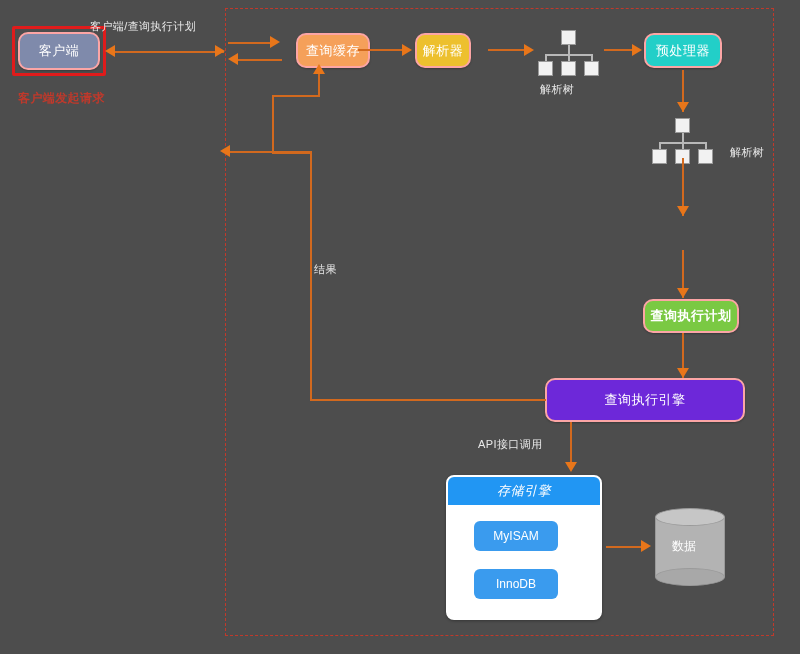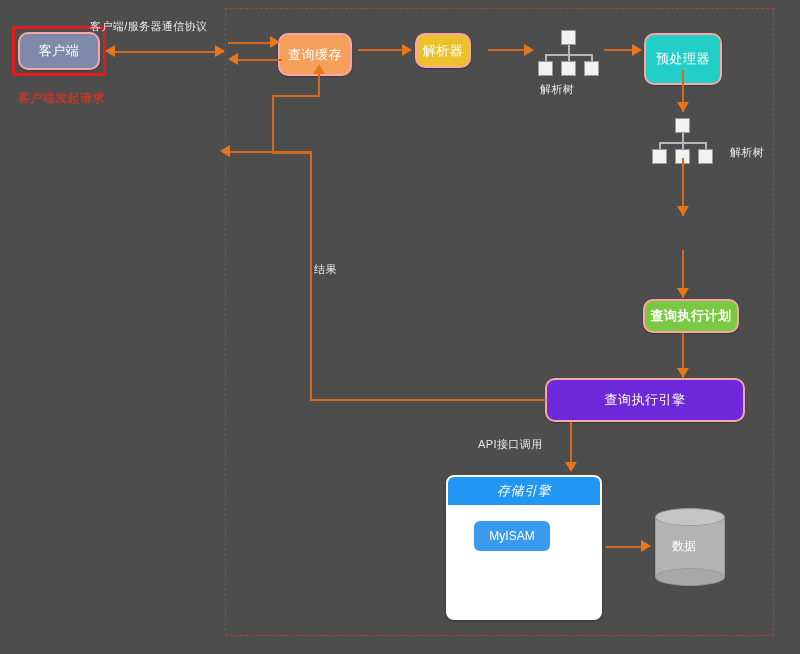--- a/index.html
+++ b/index.html
@@ -157,21 +157,21 @@
     font-style: italic;
   }
   .storage .st-body {
     position: relative;
     height: 113px;
     background: #ffffff;
   }
   .st-item {
     position: absolute;
     left: 26px;
-    width: 76px;
+    width: 84px;
     height: 30px;
     background: #3a9bee;
     color: #ffffff;
     font-size: 12px;
     border-radius: 6px;
     display: flex;
     align-items: center;
     justify-content: center;
   }
   .st-item.a { top: 16px; }
@@ -230,27 +230,27 @@
 <div id="canvas">
 
   <div class="server-region"></div>
 
   <div class="client-highlight"></div>
   <div class="node client" style="left:18px; top:32px; width:82px; height:38px;">
     <span>客户端</span>
   </div>
   <div class="label red" style="left:18px; top:90px;">客户端发起请求</div>
 
-  <div class="label" style="left:90px; top:19px;">客户端/服务器通信协议</div>
+  <div class="label" style="left:90px; top:19px;">客户端/查询执行计划</div>
 
   <div class="hline" style="left:112px; top:51px; width:112px;"></div>
   <div class="arrow right" style="left:215px; top:45px;"></div>
   <div class="arrow left" style="left:105px; top:45px;"></div>
 
-  <div class="node cache" style="left:278px; top:33px; width:74px; height:43px;">
+  <div class="node cache" style="left:296px; top:33px; width:74px; height:35px;">
     <span>查询缓存</span>
   </div>
 
   <div class="hline" style="left:228px; top:42px; width:44px;"></div>
   <div class="arrow right" style="left:270px; top:36px;"></div>
 
   <div class="hline" style="left:238px; top:59px; width:44px;"></div>
   <div class="arrow left" style="left:228px; top:53px;"></div>
 
   <div class="node parser" style="left:415px; top:33px; width:56px; height:35px;">
@@ -268,21 +268,21 @@
     <div class="tline" style="left:53px; top:24px; width:2px; height:8px;"></div>
     <div class="tnode" style="left:0px; top:31px;"></div>
     <div class="tnode" style="left:23px; top:31px;"></div>
     <div class="tnode" style="left:46px; top:31px;"></div>
   </div>
   <div class="label" style="left:540px; top:82px;">解析树</div>
 
   <div class="hline" style="left:488px; top:49px; width:42px;"></div>
   <div class="arrow right" style="left:524px; top:44px;"></div>
 
-  <div class="node preproc" style="left:644px; top:33px; width:78px; height:52px;">
+  <div class="node preproc" style="left:644px; top:33px; width:78px; height:35px;">
     <span>预处理器</span>
   </div>
   <div class="hline" style="left:604px; top:49px; width:36px;"></div>
   <div class="arrow right" style="left:632px; top:44px;"></div>
 
   <div class="vline" style="left:682px; top:70px; height:42px;"></div>
   <div class="arrow down" style="left:677px; top:102px;"></div>
 
   <div class="tree" style="left:652px; top:118px; width:62px; height:42px;">
     <div class="tnode" style="left:23px; top:0px;"></div>
@@ -331,20 +331,21 @@
   <div class="label" style="left:314px; top:262px;">结果</div>
 
   <div class="vline" style="left:570px; top:422px; height:48px;"></div>
   <div class="arrow down" style="left:565px; top:462px;"></div>
   <div class="label" style="left:478px; top:437px;">API接口调用</div>
 
   <div class="storage">
     <div class="st-head">存储引擎</div>
     <div class="st-body">
       <div class="st-item a">MyISAM</div>
+      <div class="st-item b">InnoDB</div>
     </div>
   </div>
 
   <div class="hline" style="left:606px; top:546px; width:40px;"></div>
   <div class="arrow right" style="left:641px; top:540px;"></div>
 
   <div class="cylinder">
     <div class="cyl-body"></div>
     <div class="cyl-bottom"></div>
     <div class="cyl-top"></div>

